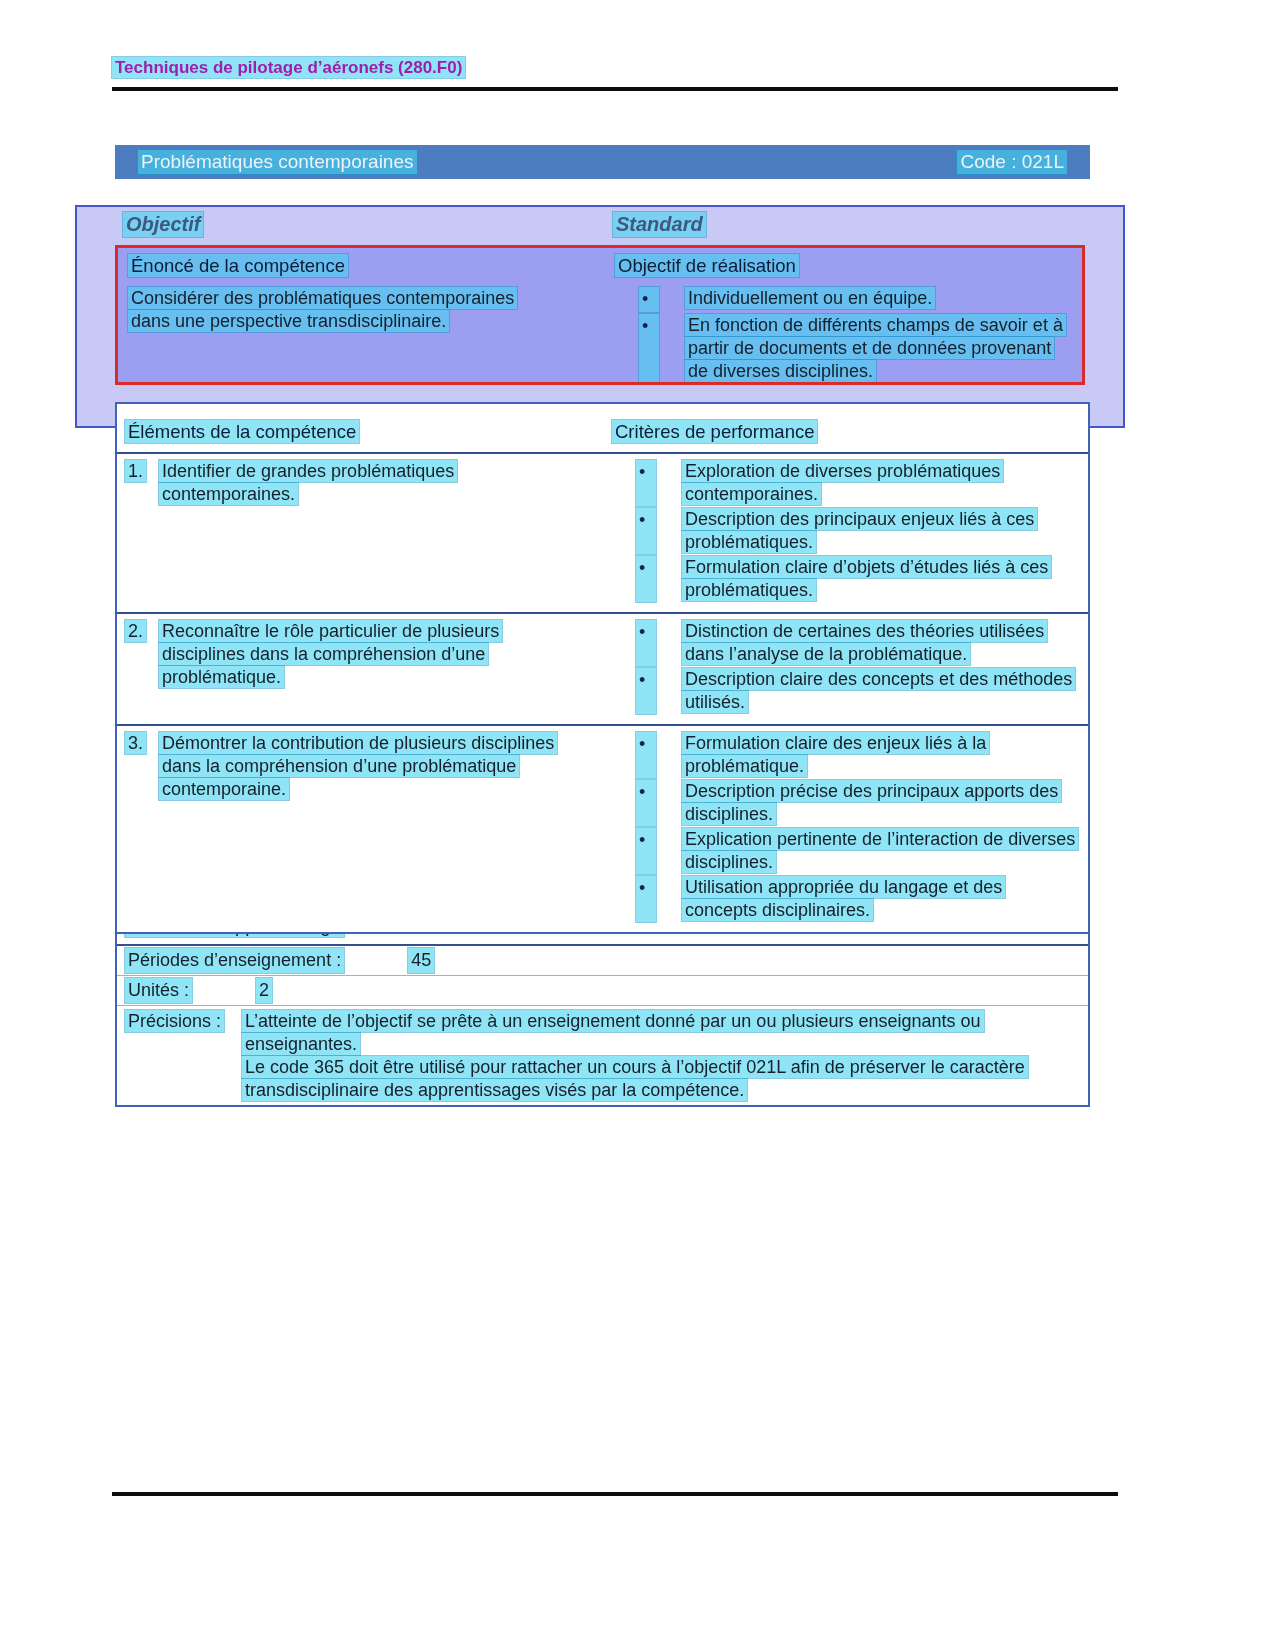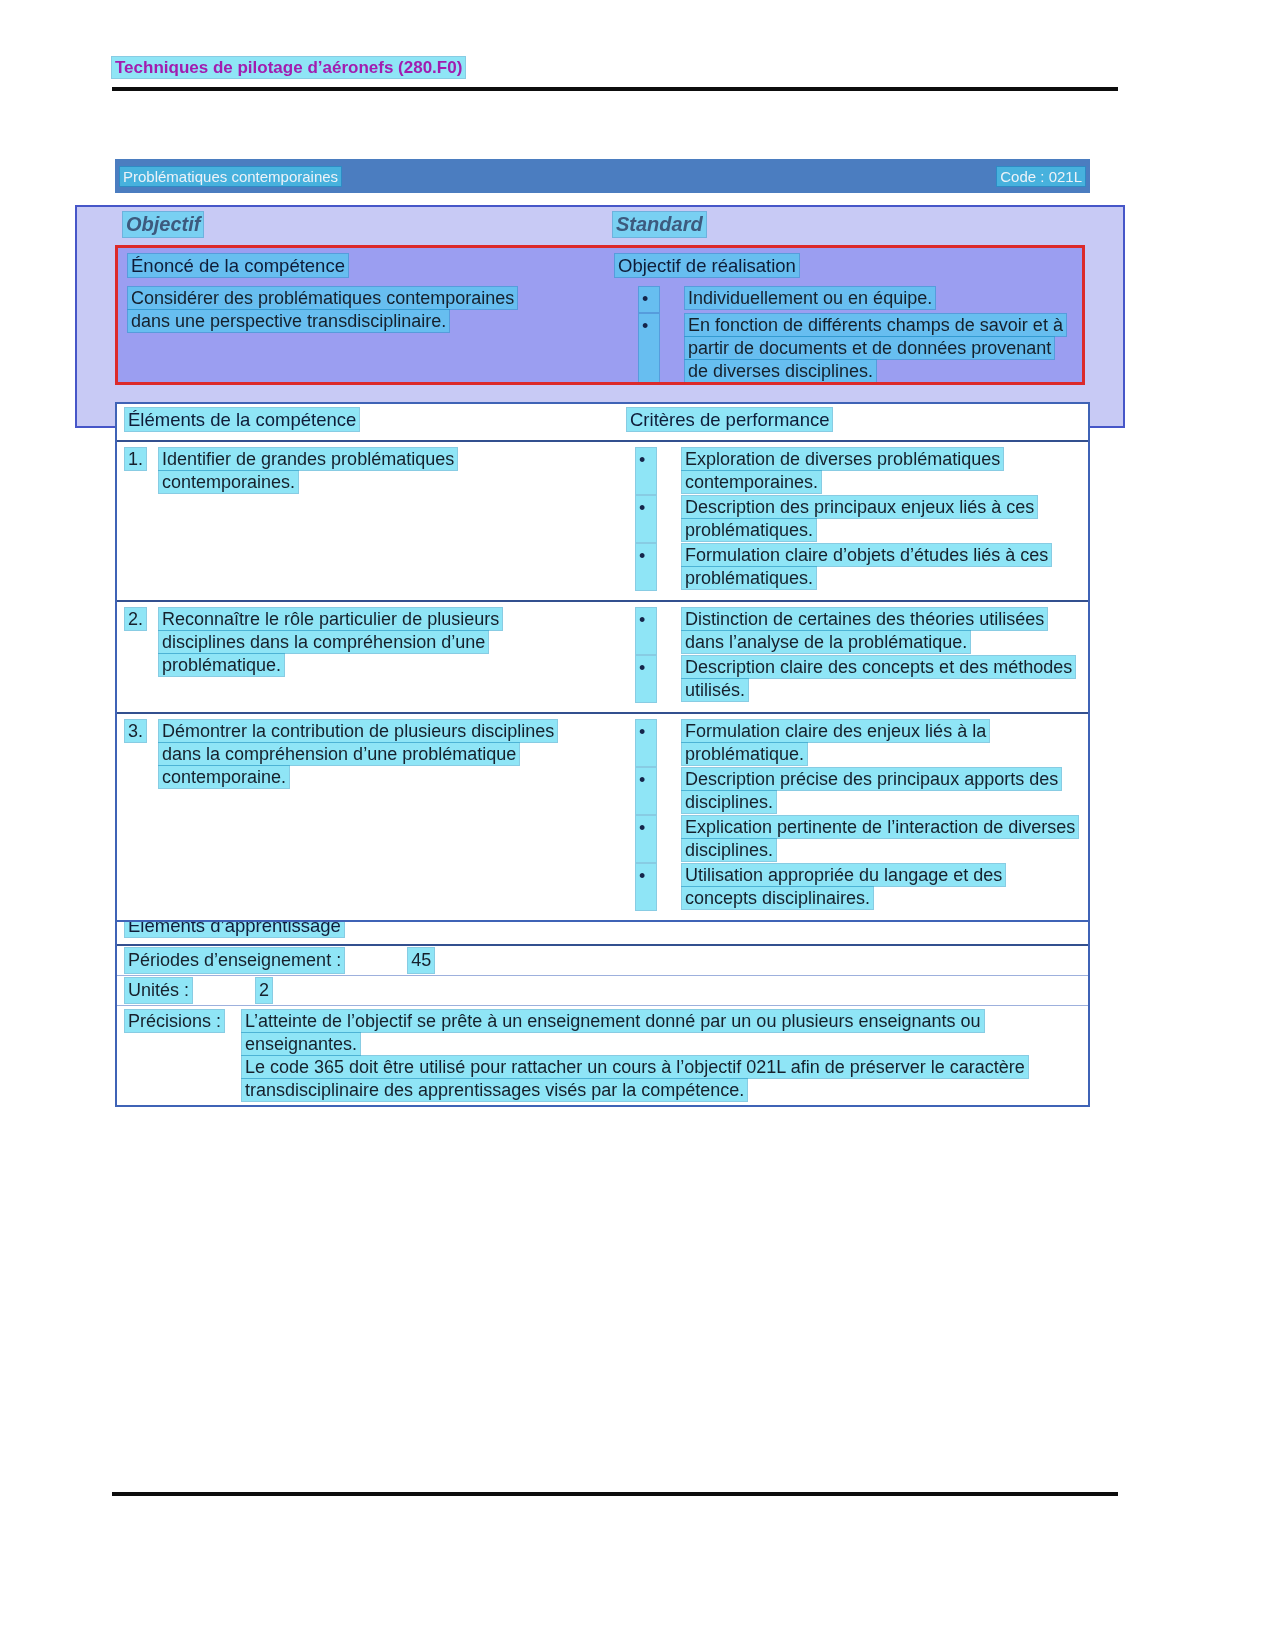--- a/index.html
+++ b/index.html
@@ -18,24 +18,24 @@
     -webkit-box-decoration-break:clone;box-decoration-break:clone;
   }
   .b{font-weight:normal;color:var(--heading_text,#0f1c38);}
 
   .doc-header{position:absolute;left:112px;top:58px;font-size:17px;font-weight:bold;color:#a21caf;}
   .header-rule,.footer-rule{position:absolute;left:112px;width:1006px;height:4px;background:var(--rule,#0d0d0d);}
   .header-rule{top:87px;}
   .footer-rule{top:1492px;}
 
   .title-bar{
-    position:absolute;left:115px;top:159px;width:975px;height:34px;box-sizing:border-box;
+    position:absolute;left:115px;top:145px;width:975px;height:34px;box-sizing:border-box;
     background:var(--title_bar,#4b7dc0);
-    display:flex;align-items:center;justify-content:space-between;padding:0 5px;
-    font-size:15px;color:var(--bar_text,#edf2f8);
+    display:flex;align-items:center;justify-content:space-between;padding:0 23px;
+    font-size:19px;color:var(--bar_text,#edf2f8);
   }
 
   .objective-panel{
     position:absolute;left:75px;top:205px;width:1050px;height:223px;box-sizing:border-box;
     background:var(--panel,#c8caf5);border:2px solid var(--panel_border,#4656c8);z-index:1;
   }
   .obj-heading,.std-heading{
     position:absolute;top:5px;font-size:20px;font-weight:bold;font-style:italic;
     color:var(--obj_heading_text,#3d5a7e);
   }
@@ -55,21 +55,21 @@
 
   .bullet-item{display:flex;padding-left:24px;margin-bottom:2px;font-size:18px;line-height:23px;}
   .bullet{flex:none;width:14px;margin-right:26px;color:#15254a;}
   .btext{max-width:399px;}
 
   .comp-table{
     position:absolute;left:115px;top:402px;width:975px;box-sizing:border-box;background:#fff;
     border:2px solid var(--box_border,#3f63b6);z-index:2;
     font-size:18px;line-height:23px;
   }
-  .comp-header-row{display:flex;border-bottom:2px solid var(--separator,#33508f);padding:4px 0 8px 0;gap:15px;}
+  .comp-header-row{display:flex;border-bottom:2px solid var(--separator,#33508f);padding:16px 0 8px 0;}
   .comp-row{display:flex;border-bottom:2px solid var(--separator,#33508f);padding:6px 0 8px 0;}
   .comp-row.last{border-bottom:none;}
   .cell-left{width:495px;flex:none;box-sizing:border-box;padding-left:8px;padding-right:28px;}
   .cell-right{flex:1;padding-right:12px;}
   .numbered{display:flex;}
   .num{flex:none;width:30px;margin-right:4px;}
   .comp-header-row .b{font-size:18.5px;}
 
   .activities-box{
     position:absolute;left:115px;top:905px;width:975px;height:202px;box-sizing:border-box;background:#fff;

